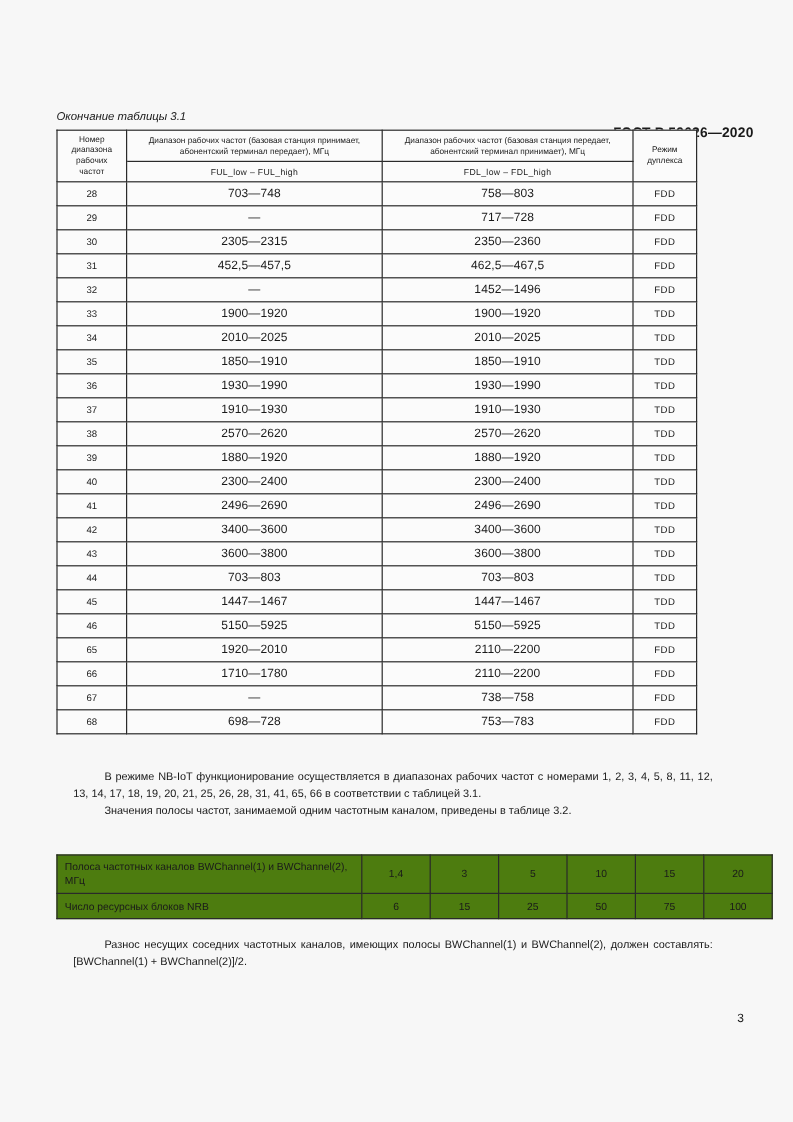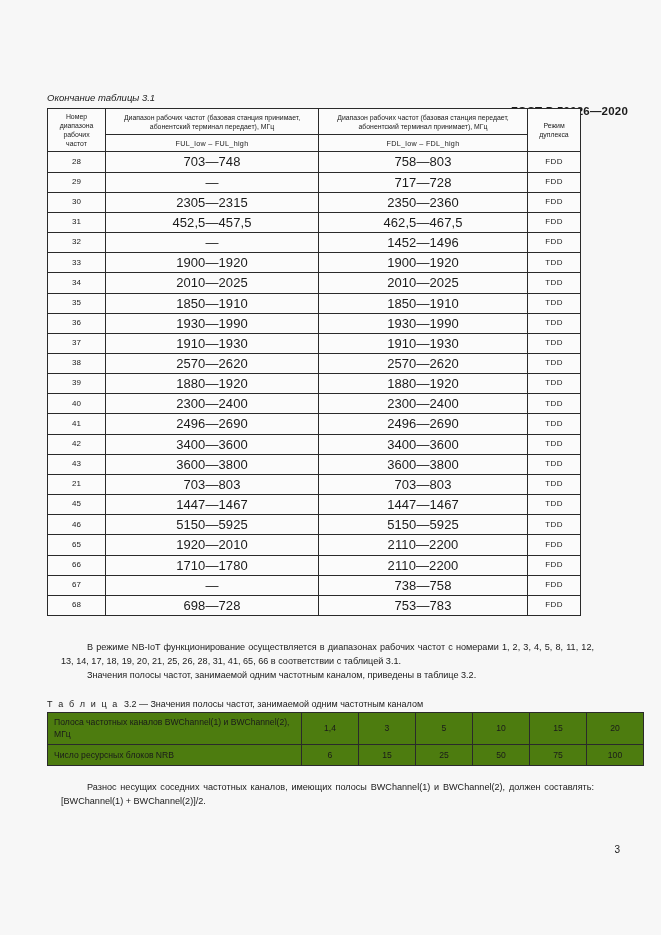--- a/index.html
+++ b/index.html
@@ -70,21 +70,21 @@
   table.t1 th.hcol {
     font-size: 6.9px;
     padding: 3px 5px;
   }
   table.t1 th.hsub {
     font-size: 7.2px;
     padding: 3px 2px;
     letter-spacing: 0.3px;
   }
   table.t1 td.num { font-size: 8px; }
-  table.t1 td.val { font-size: 13px; letter-spacing: 0.1px; }
+  table.t1 td.val { font-size: 10px; letter-spacing: 0.1px; }
   table.t1 td.dup { font-size: 8px; letter-spacing: 0.4px; }
   table.t1 tbody tr { height: 20px; }
   .c1 { width: 58px; }
   .c2 { width: 213px; }
   .c3 { width: 209px; }
   .c4 { width: 53px; }
 
   .para {
     position: absolute;
     left: 61px;
@@ -252,21 +252,21 @@
           <td class="val">3400—3600</td>
           <td class="dup">TDD</td>
         </tr>
         <tr>
           <td class="num">43</td>
           <td class="val">3600—3800</td>
           <td class="val">3600—3800</td>
           <td class="dup">TDD</td>
         </tr>
         <tr>
-          <td class="num">21</td>
+          <td class="num">44</td>
           <td class="val">703—803</td>
           <td class="val">703—803</td>
           <td class="dup">TDD</td>
         </tr>
         <tr>
           <td class="num">45</td>
           <td class="val">1447—1467</td>
           <td class="val">1447—1467</td>
           <td class="dup">TDD</td>
         </tr>
@@ -299,21 +299,20 @@
           <td class="val">698—728</td>
           <td class="val">753—783</td>
           <td class="dup">FDD</td>
         </tr>
       </tbody>
   </table>
 
   <div class="para" id="para-1">В режиме NB-IoT функционирование осуществляется в диапазонах рабочих частот с номерами 1, 2, 3, 4, 5, 8, 11, 12, 13, 14, 17, 18, 19, 20, 21, 25, 26, 28, 31, 41, 65, 66 в соответствии с таблицей 3.1.</div>
   <div class="para" id="para-2">Значения полосы частот, занимаемой одним частотным каналом, приведены в таблице 3.2.</div>
 
-  <div class="table-caption-2"><span class="sp">Т а б л и ц а</span>&nbsp;&nbsp;<span>3.2 — Значения полосы частот, занимаемой одним частотным каналом</span></div>
 
   <table class="t2">
     <tbody>
       <tr class="r1">
         <td class="label">Полоса частотных каналов BWChannel(1) и BWChannel(2), МГц</td>
       <td class="v">1,4</td>
           <td class="v">3</td>
           <td class="v">5</td>
           <td class="v">10</td>
           <td class="v">15</td>

